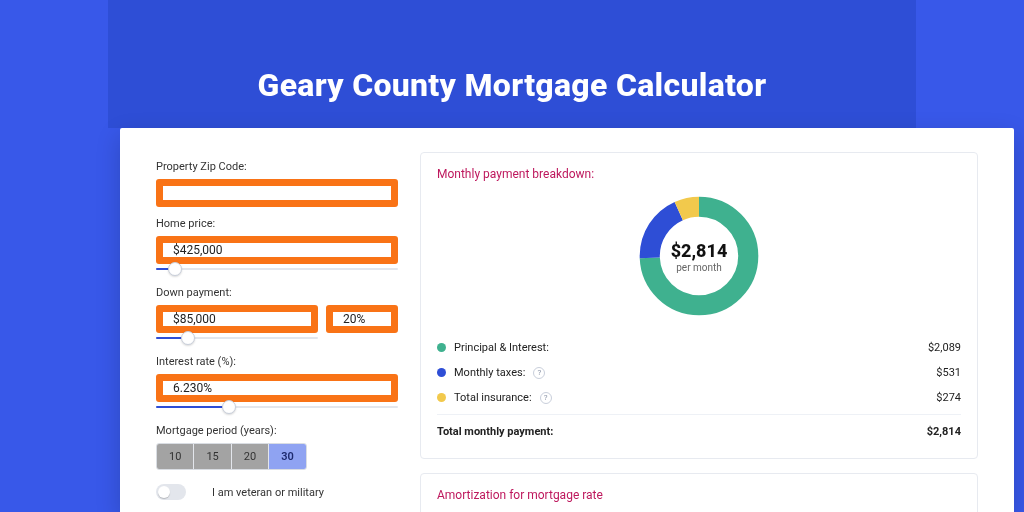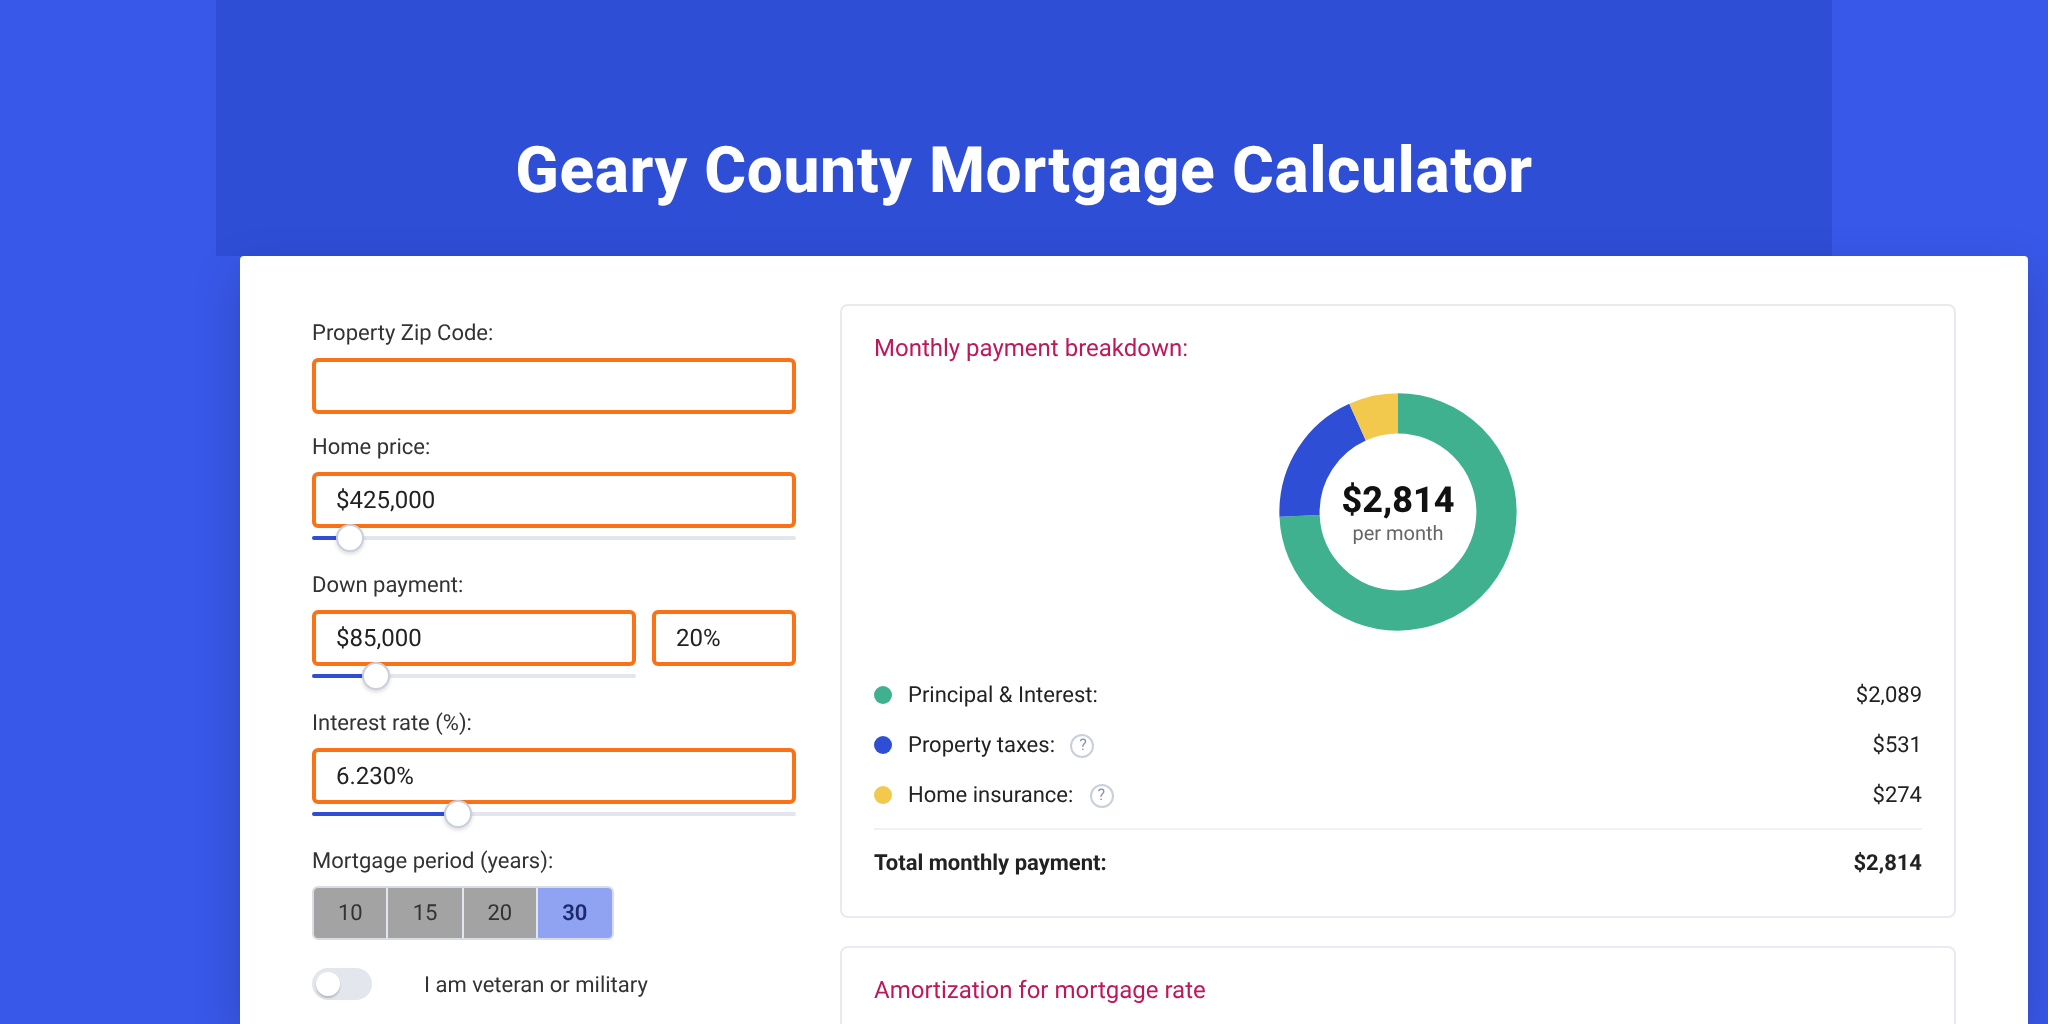--- a/index.html
+++ b/index.html
@@ -6,21 +6,21 @@
   body{width:1024px;height:512px;overflow:hidden;background:#3858e9;}
   .stage{position:relative;width:1024px;height:512px;}
   .hband{position:absolute;left:108px;top:0;width:808px;height:128px;background:#2e4ed6;}
   .title{position:absolute;top:66px;left:0;width:1024px;text-align:center;color:#fff;font-weight:800;font-size:32px;letter-spacing:.3px;}
   .card{position:absolute;left:120px;top:128px;width:894px;height:384px;background:#fff;border-radius:2px 2px 0 0;box-shadow:0 8px 24px rgba(0,0,0,.18);padding:24px 36px 0;overflow:hidden;}
   .columns{display:flex;gap:22px;}
   .left{width:242px;flex:0 0 242px;}
   .right{flex:1;}
   .lbl{font-size:11px;color:#333;margin:10px 0 6px;}
   .lbl.first{margin-top:8px;}
-  .input{width:100%;height:28px;border:2px solid #f97316;border-radius:3px;background:#fff;padding:0 10px;font-size:12px;color:#222;}
+  .input{width:100%;height:28px;border:7px solid #f97316;border-radius:3px;background:#fff;padding:0 10px;font-size:12px;color:#222;}
   .input.small{width:72px;}
   .row2{display:flex;gap:8px;align-items:flex-start;}
   .col-a{flex:1;}
   .slider{position:relative;height:14px;margin-top:-2px;}
   .slider .track{position:absolute;left:0;right:0;top:6px;height:2px;background:#e3e6ec;border-radius:2px;}
   .slider .fill{position:absolute;left:0;top:6px;height:2px;background:#2e4ed6;border-radius:2px;}
   .slider .knob{position:absolute;top:0;width:14px;height:14px;border-radius:50%;background:#fff;border:1px solid #c9cfdb;box-shadow:0 1px 2px rgba(0,0,0,.15);transform:translateX(-50%);}
   .periods{display:flex;gap:0;border:1px solid #d9dde3;border-radius:3px;overflow:hidden;width:max-content;margin-top:2px;}
   .periods .opt{padding:6px 12px;font-size:11px;color:#333;border-right:1px solid #e3e6ec;background:#a3a3a3;cursor:pointer;}
   .periods .opt:last-child{border-right:none;}
@@ -123,29 +123,29 @@
               <div class="legend-row">
                 <div class="legend-left">
                   <span class="swatch" style="background: rgb(63, 177, 143);"></span>
                   <span>Principal &amp; Interest:</span>
                 </div>
                 <div class="val">$2,089</div>
               </div>
               <div class="legend-row">
                 <div class="legend-left">
                   <span class="swatch" style="background: rgb(46, 78, 214);"></span>
-                  <span>Property taxes:</span>
+                  <span>Monthly taxes:</span>
                   <span class="info">?</span>
                 </div>
                 <div class="val">$531</div>
               </div>
               <div class="legend-row">
                 <div class="legend-left">
                   <span class="swatch" style="background: rgb(242, 201, 76);"></span>
-                  <span>Home insurance:</span>
+                  <span>Total insurance:</span>
                   <span class="info">?</span>
                 </div>
                 <div class="val">$274</div>
               </div>
             </div>
           <div class="legend-row total">
             <div class="legend-left">
                 <span>Total monthly payment:</span>
               </div>
             <div class="val">$2,814</div>

